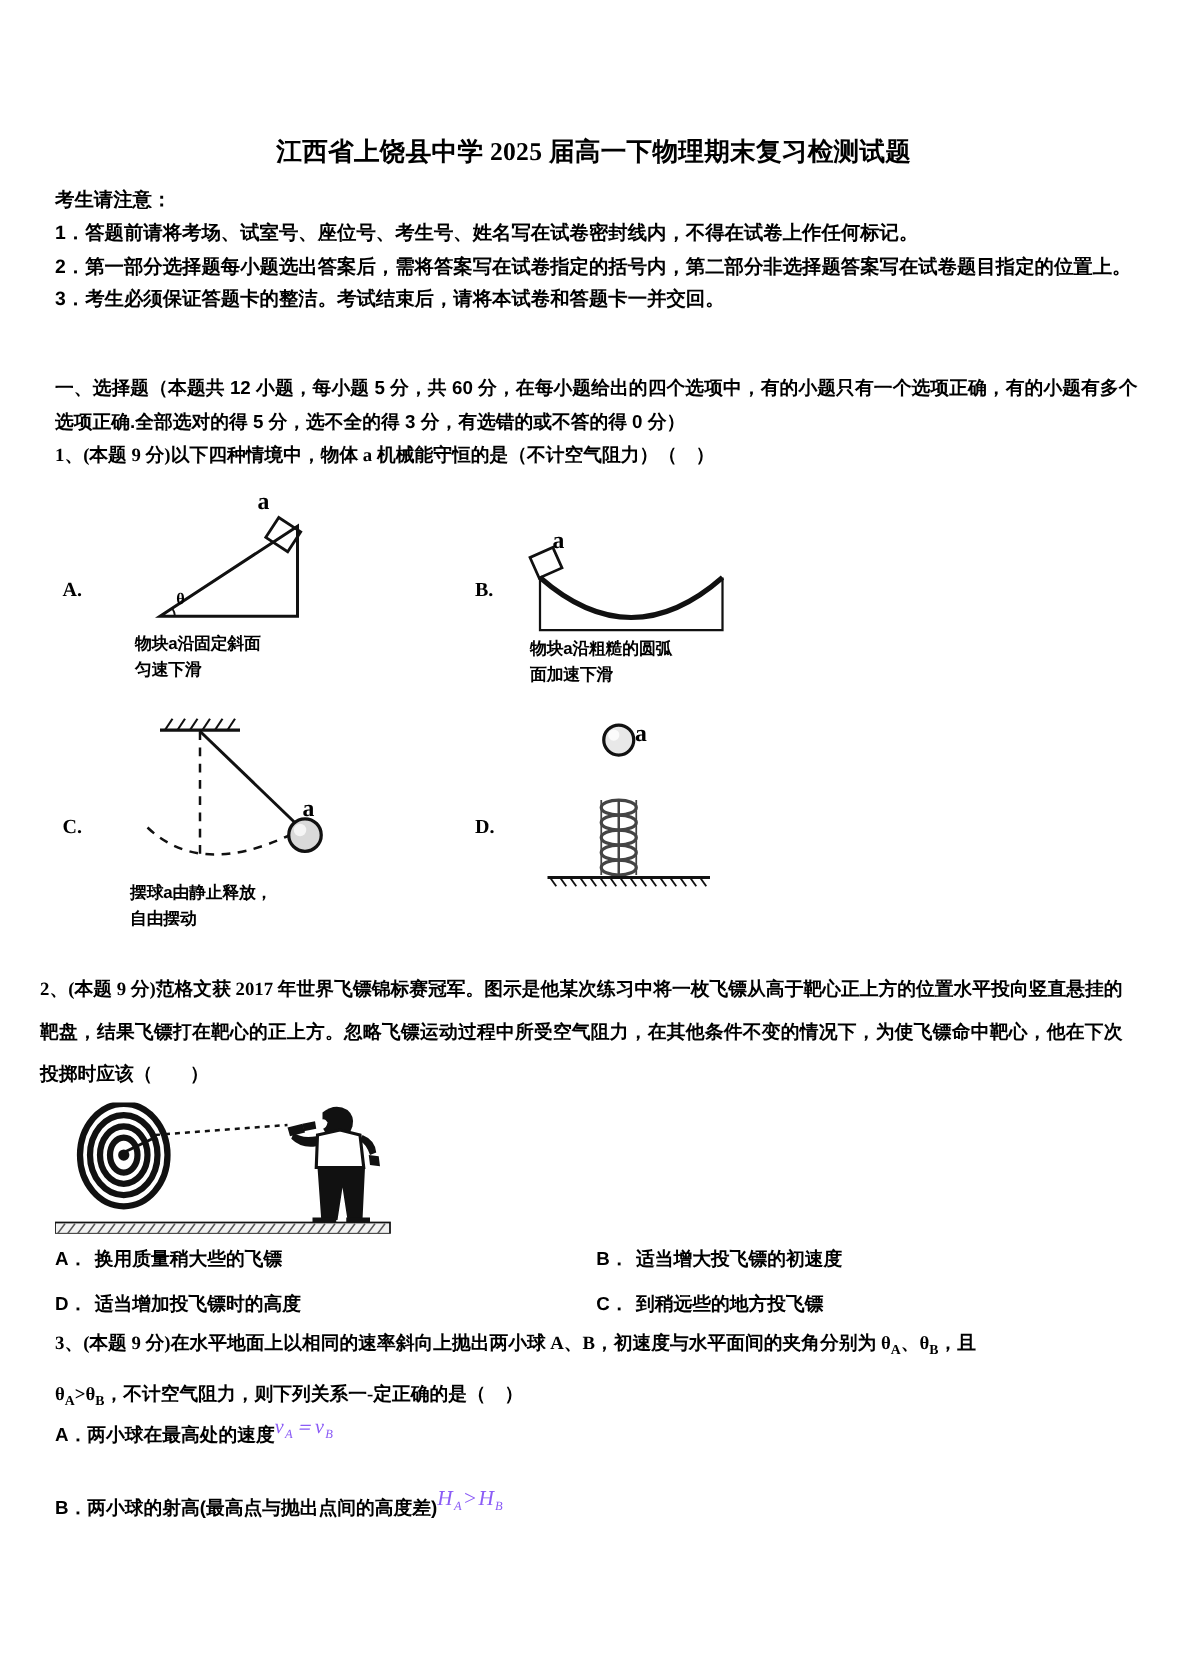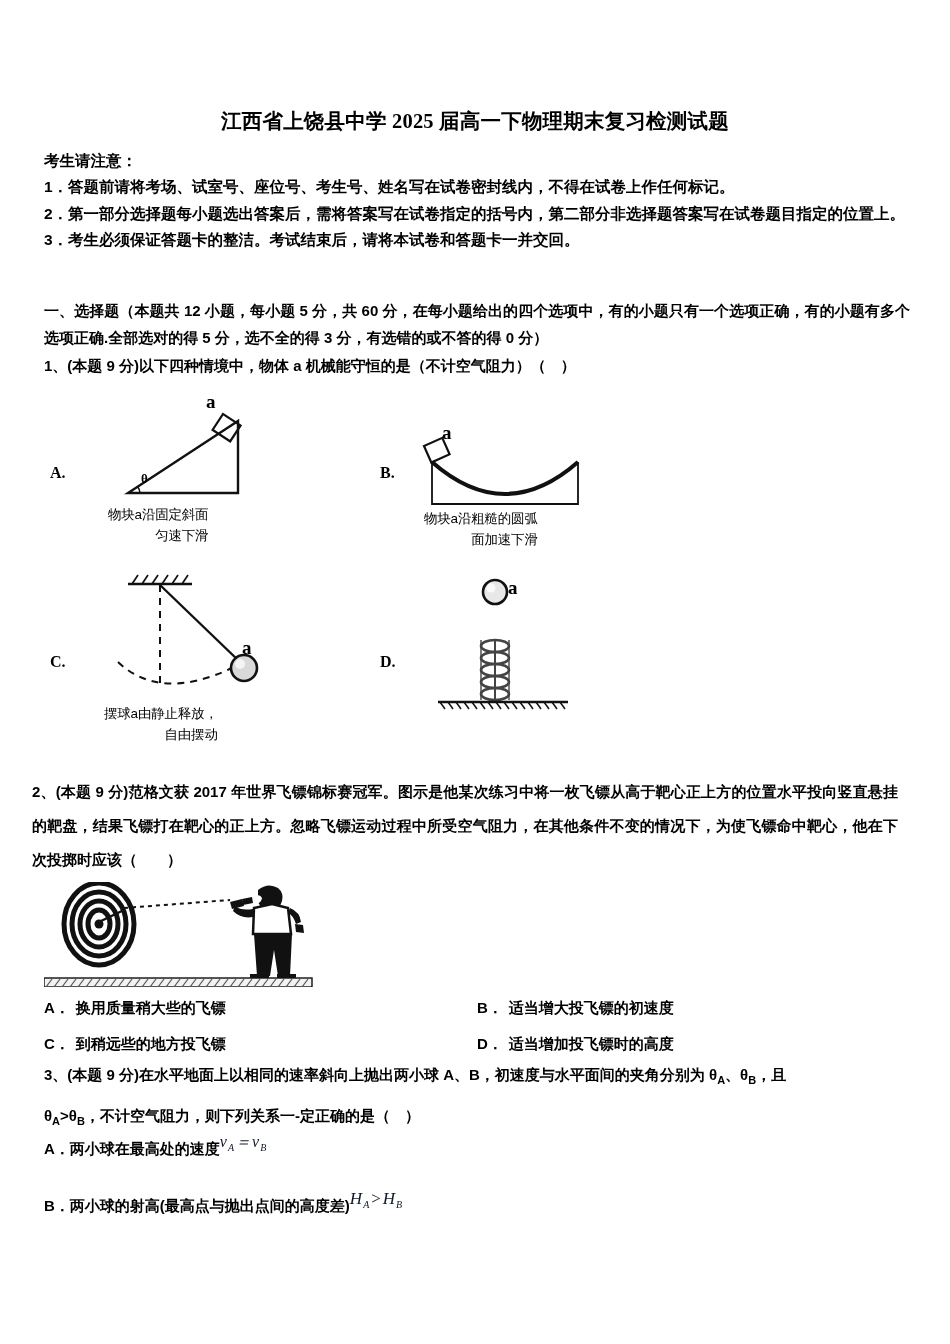--- a/index.html
+++ b/index.html
@@ -58,20 +58,21 @@
     font-size: 15px;
     font-weight: bold;
     line-height: 27px;
     text-align: justify;
   }
   .q-stem {
     font-size: 15px;
     font-weight: bold;
     line-height: 27px;
     text-align: justify;
+    font-family: Liberation Serif, serif;
   }
   .q1-stem {
     position: absolute;
     left: 44px;
     top: 352px;
     width: 866px;
   }
   .q2-block {
     position: absolute;
     left: 32px;
@@ -106,33 +107,32 @@
   }
   .fig-letter {
     font-size: 16px;
     font-weight: bold;
     font-family: "Liberation Serif", "DejaVu Serif", serif;
     position: absolute;
   }
   .fig-caption {
     position: absolute;
     font-size: 13.5px;
-    font-weight: normal;
+    font-weight: bold;
     line-height: 21px;
     letter-spacing: -0.2px;
-    text-align: right;
   }
   .mathsup {
     font-family: "Liberation Serif", "DejaVu Serif", serif;
     font-style: italic;
     font-size: 16px;
     font-weight: normal;
     position: relative;
     top: -7px;
-    color: #0f172a;
+    color: #8b5cf6;
     letter-spacing: 1px;
   }
   .mathsup sub {
     font-size: 10px;
     font-style: italic;
   }
   .sb { font-size: 11px; vertical-align: sub; }
   svg { display: block; }
   .fig-svg { position: absolute; }
 </style>
@@ -338,24 +338,24 @@
     <div class="opt-row">
       <div class="opt-cell">
         <span class="lbl">A．</span><span>换用质量稍大些的飞镖</span>
       </div>
       <div class="opt-cell">
         <span class="lbl">B．</span><span>适当增大投飞镖的初速度</span>
       </div>
     </div>
     <div class="opt-row">
       <div class="opt-cell">
-        <span class="lbl">C．</span><span>到稍远些的地方投飞镖</span>
+        <span class="lbl">D．</span><span>适当增加投飞镖时的高度</span>
       </div>
       <div class="opt-cell">
-        <span class="lbl">D．</span><span>适当增加投飞镖时的高度</span>
+        <span class="lbl">C．</span><span>到稍远些的地方投飞镖</span>
       </div>
     </div>
   </div>
 
   <div class="q3-block">
     <div class="q-stem q3-stem">
       <span>3、</span><span>(本题 9 分)</span><span>在水平地面上以相同的速率斜向上抛出两小球 A、B，初速度与水平面间的夹角分别为 θ</span><span class="sb">A</span><span>、θ</span><span class="sb">B</span><span>，且</span>
     </div>
     <div class="q-stem q3-stem">
       <span>θ</span><span class="sb">A</span><span>&gt;θ</span><span class="sb">B</span><span>，不计空气阻力，则下列关系一-定正确的是（　）</span>

